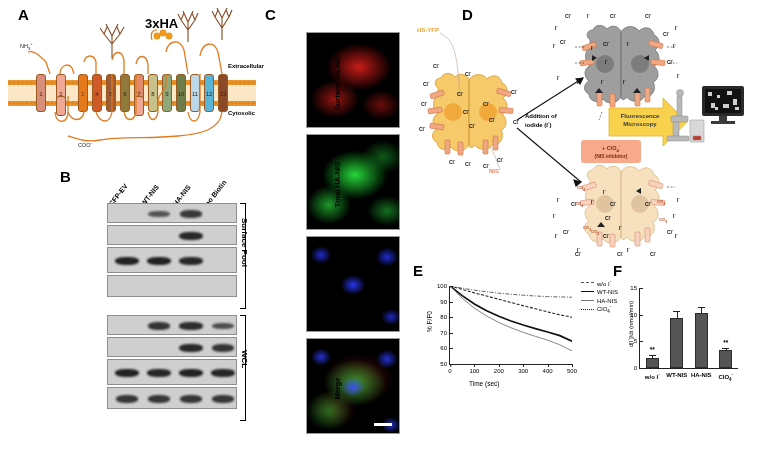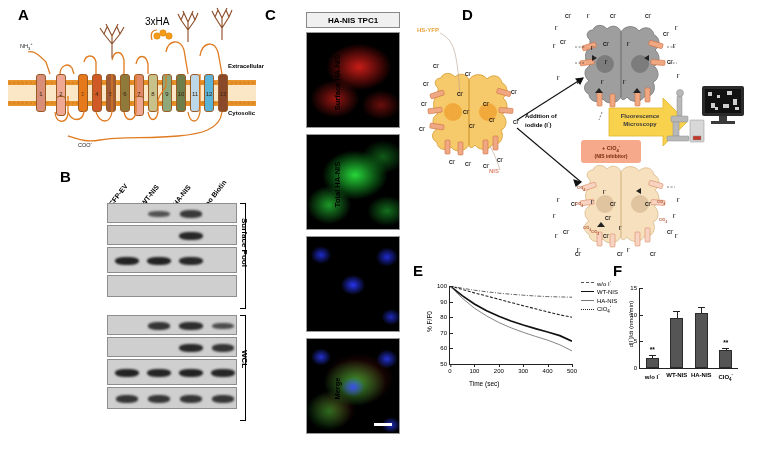--- a/index.html
+++ b/index.html
@@ -17,21 +17,21 @@
      background-image:radial-gradient(circle at 2px 3px,#e0861f 1.6px,transparent 1.7px),
                       radial-gradient(circle at 2px 23px,#e0861f 1.6px,transparent 1.7px);
      background-size:4.2px 26px;}
   .tmbox{position:absolute;top:74px;width:10px;height:38px;border-radius:3px;
          border:1px solid #9a5a22;box-sizing:border-box;
          font-size:6px;line-height:38px;text-align:center;color:#3a2410;}
   .tmhalf{position:absolute;width:10px;height:20px;border-radius:3px;
           border:1px solid #9a5a22;box-sizing:border-box;}
   .term{position:absolute;font-size:5.5px;color:#1a1a1a;}
   .sidelbl{position:absolute;font-size:6px;font-weight:bold;}
-  .ha-lbl{position:absolute;font-size:10px;font-weight:normal;}
+  .ha-lbl{position:absolute;font-size:13px;font-weight:bold;}
 
   
   #panelB{left:55px;top:160px;width:210px;height:290px;}
   #panelB .plabel{position:absolute;left:5px;top:8px;}
   .blot-col-labels{position:absolute;left:52px;top:2px;width:160px;height:40px;}
   .colhdr{position:absolute;font-size:7px;font-weight:bold;
           transform:rotate(-52deg);transform-origin:left bottom;white-space:nowrap;}
   .blotgroup{position:absolute;left:52px;width:130px;}
   .blotrow{position:relative;width:130px;background:#cfcfcf;border:1px solid #8e8e8e;
            box-sizing:border-box;margin-bottom:2px;overflow:hidden;}
@@ -228,21 +228,20 @@
     </div>
 
   <div class="bracket" style="left:185px;top:43px;height:104px;"></div>
   <div class="brlbl" style="left:194px;top:58px;">Surface Pool</div>
   <div class="bracket" style="left:185px;top:155px;height:104px;"></div>
   <div class="brlbl" style="left:194px;top:190px;">WCL</div>
 </div>
 
 <div class="panel" id="panelC">
   <div class="plabel">C</div>
-  <div class="c-title">HA-NIS TPC1</div>
   <div id="micro-container">
       <div class="micro" style="top: 32px; background-image: radial-gradient(42px 30px at 52px 34px, rgba(210, 30, 25, 0.95), rgba(120, 12, 10, 0.35) 62%, transparent 78%), radial-gradient(34px 26px at 28px 66px, rgba(175, 25, 20, 0.85), transparent 72%), radial-gradient(26px 20px at 74px 72px, rgba(150, 20, 16, 0.7), transparent 75%), radial-gradient(circle at 46px 44px, rgba(0, 0, 0, 0.65) 22%, transparent 55%);"></div>
       <div class="mlbl" style="top: 78px;">Surface HA-NIS</div>
       <div class="micro" style="top: 134px; background-image: radial-gradient(40px 30px at 48px 40px, rgba(40, 225, 60, 0.95), rgba(12, 110, 24, 0.4) 65%, transparent 82%), radial-gradient(30px 26px at 22px 70px, rgba(35, 190, 50, 0.8), transparent 74%), radial-gradient(28px 22px at 76px 22px, rgba(25, 150, 40, 0.6), transparent 76%), radial-gradient(26px 20px at 80px 76px, rgba(30, 170, 45, 0.65), transparent 76%);"></div>
       <div class="mlbl" style="top: 180px;">Total HA-NIS</div>
       <div class="micro" style="top: 236px; background-image: radial-gradient(17px 14px at 46px 48px, rgba(40, 55, 245, 0.98), transparent 72%), radial-gradient(14px 12px at 14px 18px, rgba(35, 48, 225, 0.9), transparent 74%), radial-gradient(15px 13px at 80px 20px, rgba(35, 48, 230, 0.9), transparent 74%), radial-gradient(13px 11px at 84px 80px, rgba(35, 48, 220, 0.85), transparent 74%);"></div>
       <div class="mlbl" style="top: 282px;">Nuclei (DAPI)</div>
       <div class="micro" style="top: 338px; background-image: radial-gradient(17px 14px at 46px 48px, rgba(60, 75, 250, 0.95), transparent 70%), radial-gradient(14px 12px at 14px 18px, rgba(40, 55, 230, 0.9), transparent 72%), radial-gradient(15px 13px at 80px 20px, rgba(40, 55, 232, 0.9), transparent 72%), radial-gradient(13px 11px at 84px 86px, rgba(40, 55, 225, 0.85), transparent 72%), radial-gradient(40px 30px at 48px 44px, rgba(40, 215, 60, 0.68), transparent 78%), radial-gradient(30px 26px at 22px 72px, rgba(35, 185, 50, 0.55), transparent 76%), radial-gradient(44px 32px at 52px 40px, rgba(195, 35, 28, 0.42), transparent 80%), radial-gradient(30px 24px at 26px 70px, rgba(170, 28, 22, 0.4), transparent 78%);">
         <div class="scalebar"></div>
       </div>

